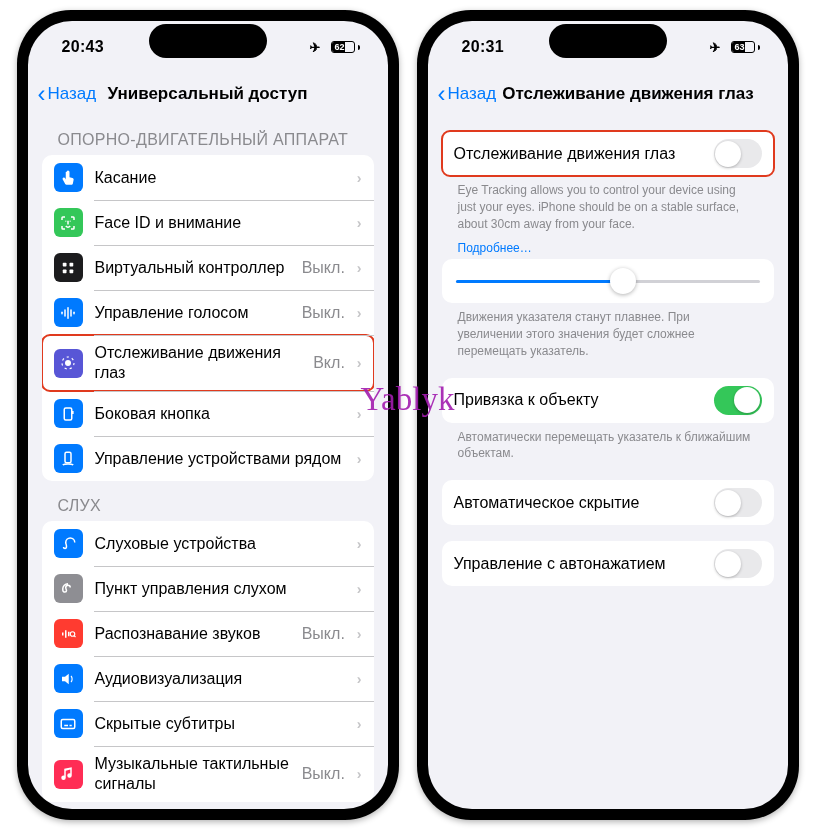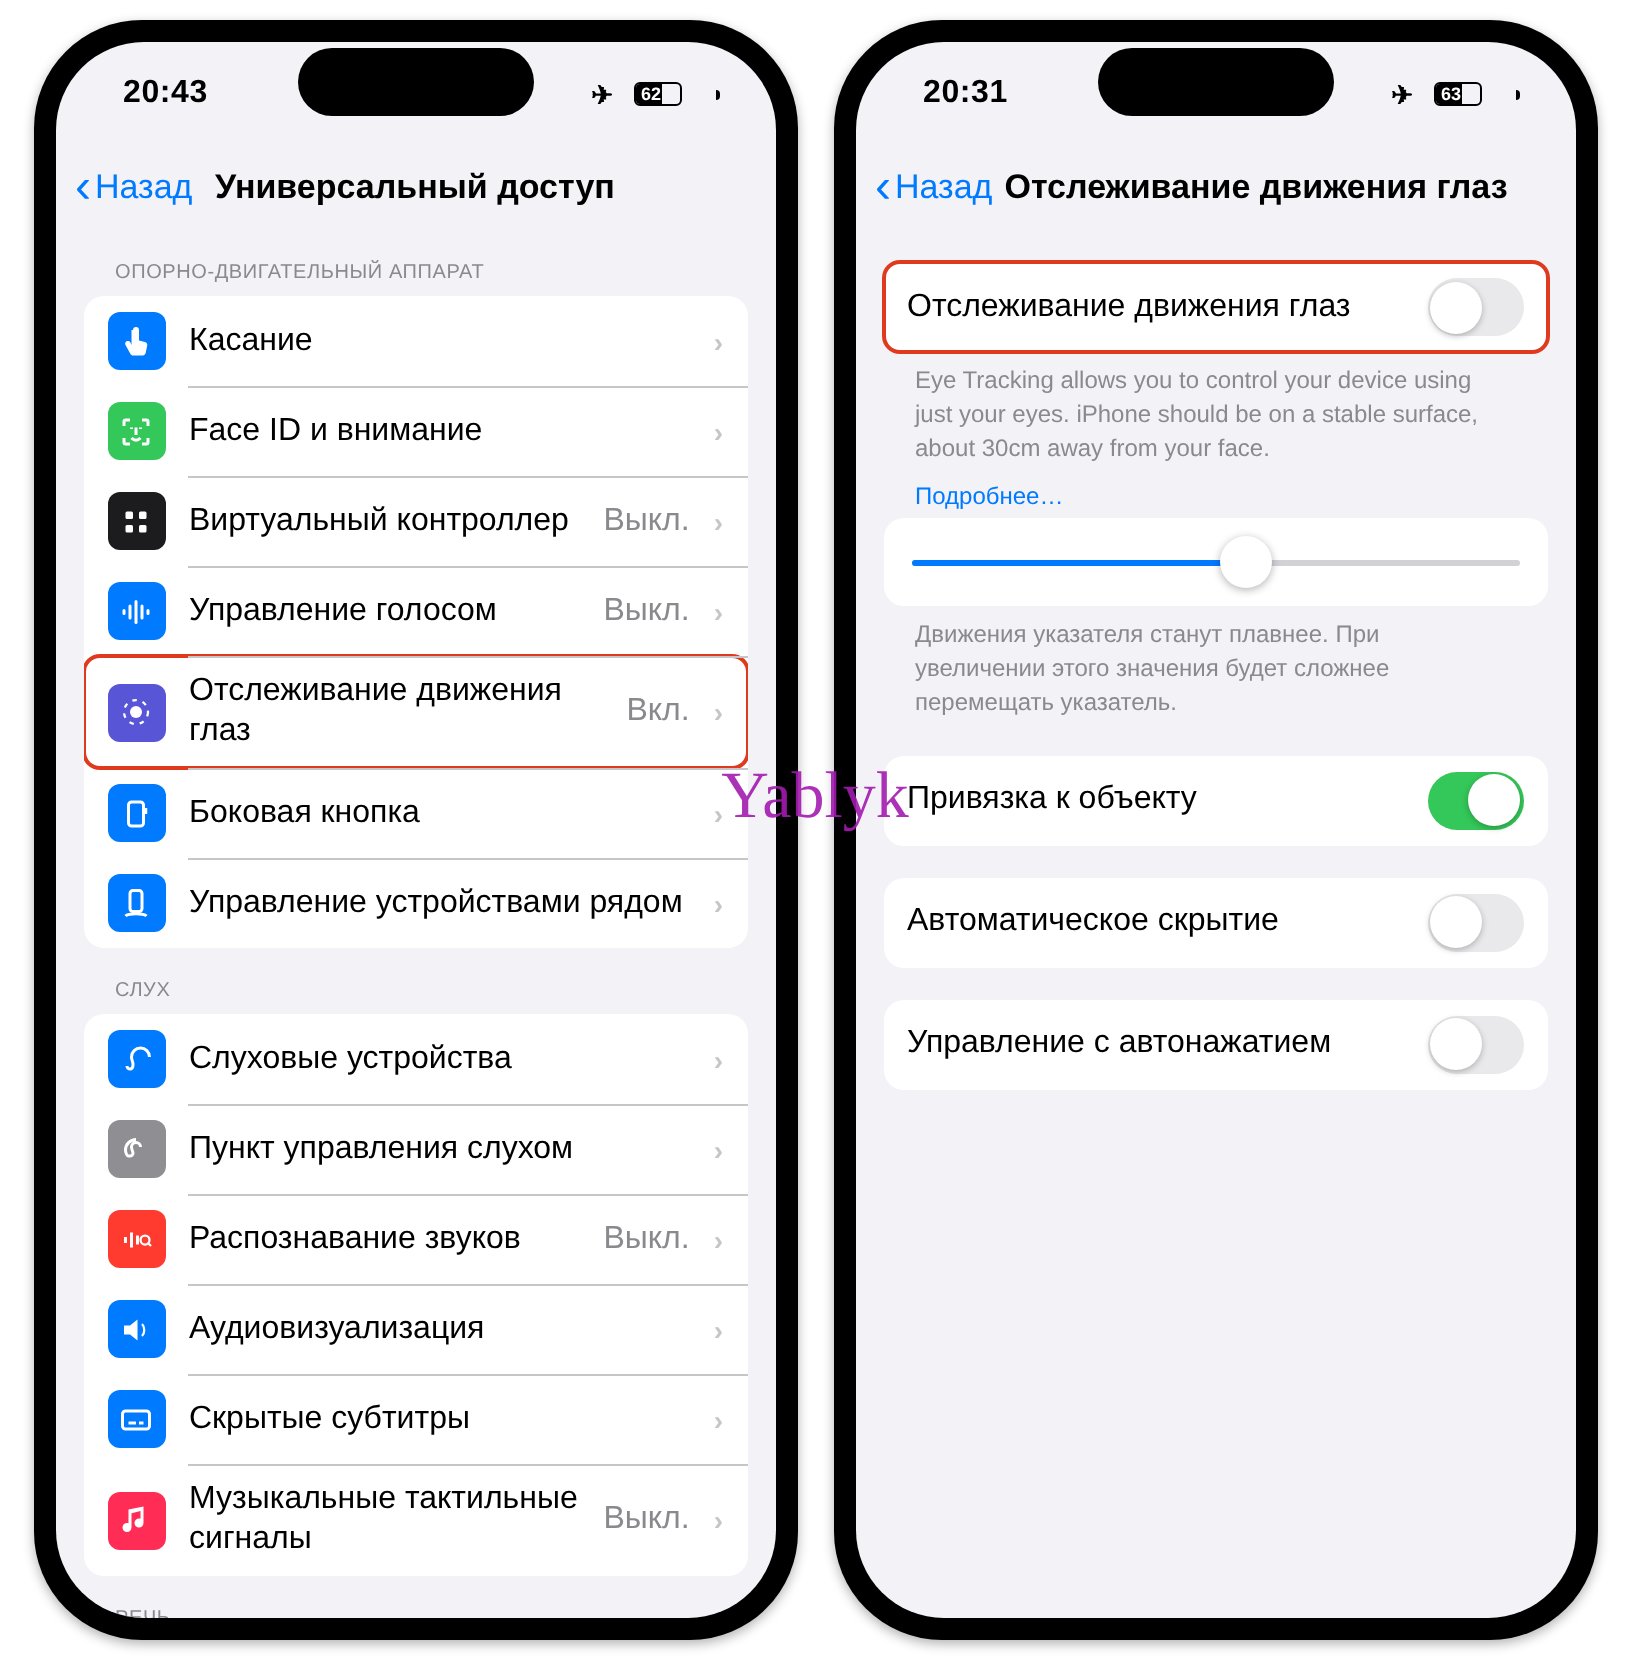--- a/index.html
+++ b/index.html
@@ -10,21 +10,21 @@
   .notch { position: absolute; top: 14px; left: 50%; transform: translateX(-50%); width: 118px; height: 34px; background: #000; border-radius: 20px; z-index: 10; }
   .status-bar { height: 52px; display: flex; align-items: center; justify-content: space-between; padding: 0 28px 0 34px; font-size: 16px; font-weight: 600; color: #000; }
   .status-left { letter-spacing: 0.3px; }
   .status-right { display: flex; align-items: center; gap: 5px; font-size: 13px; }
   .header { height: 42px; display: flex; align-items: center; padding: 0 10px; position: relative; }
   .back { display: flex; align-items: center; color: #007aff; font-size: 17px; gap: 2px; }
   .back-chevron { font-size: 24px; font-weight: 300; line-height: 1; }
   .title { position: absolute; left: 0; right: 0; text-align: center; font-size: 17px; font-weight: 700; pointer-events: none; }
   .title2 { font-size: 17px; font-weight: 600; margin-left: 6px; }
   .content { height: calc(100% - 94px); overflow: hidden; padding: 0 14px; }
-  .section-header { font-size: 10px; color: #8a8a8e; text-transform: uppercase; padding: 16px 16px 6px; letter-spacing: 0.3px; }
+  .section-header { font-size: 16px; color: #8a8a8e; text-transform: uppercase; padding: 16px 16px 6px; letter-spacing: 0.3px; }
   .group { background: #fff; border-radius: 10px; overflow: hidden; }
   .row { display: flex; align-items: center; min-height: 44px; padding: 8px 12px; gap: 12px; position: relative; }
   .row + .row::before { content: ''; position: absolute; top: 0; left: 52px; right: 0; height: 0.5px; background: #c6c6c8; }
   .row.no-icon + .row.no-icon::before,
   .row.no-icon::before { left: 14px; }
   .icon { width: 29px; height: 29px; border-radius: 6px; flex-shrink: 0; display: flex; align-items: center; justify-content: center; }
   .icon svg { width: 18px; height: 18px; }
   .label { flex: 1; font-size: 16px; color: #000; line-height: 1.25; }
   .value { font-size: 16px; color: #8a8a8e; }
   .chevron { color: #c6c6c8; font-size: 14px; font-weight: 600; }
@@ -34,21 +34,21 @@
   .toggle.on { background: #34c759; }
   .toggle::after { content: ''; position: absolute; width: 26px; height: 26px; background: #fff; border-radius: 50%; top: 1.5px; box-shadow: 0 1px 3px rgba(0,0,0,0.25); }
   .toggle.off::after { left: 1.5px; }
   .toggle.on::after { right: 1.5px; }
   .footer-text { font-size: 12px; color: #8a8a8e; padding: 6px 16px 2px; line-height: 1.4; }
   .link { color: #007aff; }
   .slider { height: 44px; display: flex; align-items: center; padding: 0 14px; background: #fff; border-radius: 10px; }
   .slider-track { flex: 1; height: 3px; background: #d1d1d6; border-radius: 2px; position: relative; }
   .slider-fill { position: absolute; left: 0; top: 0; bottom: 0; background: #007aff; border-radius: 2px; }
   .slider-thumb { position: absolute; width: 26px; height: 26px; background: #fff; border-radius: 50%; top: -12px; transform: translateX(-50%); box-shadow: 0 1px 4px rgba(0,0,0,0.3); }
-  .battery { display: inline-flex; align-items: center; gap: 17px; }
+  .battery { display: inline-flex; align-items: center; gap: 3px; }
   .battery-body { width: 24px; height: 12px; border: 1px solid #000; border-radius: 3px; position: relative; display: flex; align-items: center; justify-content: center; font-size: 9px; font-weight: 700; }
   .battery-body::before { content: ''; position: absolute; left: 0; top: 0; bottom: 0; width: 62%; background: #000; border-radius: 2px 0 0 2px; z-index: 0;}
   .battery-body span { z-index: 1; color: #fff; position: relative; left: -3px;}
   .battery-tip { width: 2px; height: 5px; background: #000; border-radius: 0 2px 2px 0; }
   .watermark { position: absolute; top: 48%; left: 50%; transform: translate(-50%,-50%); font-size: 33px; color: #a21caf; font-family: Georgia, serif; pointer-events: none; opacity: 0.9; z-index: 50; }
   .spacer { height: 16px; }
   
   .c-blue{background:#007aff}.c-green{background:#34c759}.c-dark{background:#1c1c1e}.c-purple{background:#5856d6}.c-red{background:#ff3b30}.c-grey{background:#8e8e93}.c-pink{background:#ff2d55}
 </style>
 </head>
@@ -281,20 +281,21 @@
       </div>
       <div class="footer-text">Движения указателя станут плавнее. При увеличении этого значения будет сложнее перемещать указатель.</div>
 
       <div class="spacer"></div>
       <div class="group">
         <div class="row no-icon">
           <div class="label">Привязка к объекту</div>
           <div class="toggle on"></div>
         </div>
       </div>
+      <div class="footer-text">Автоматически перемещать указатель к ближайшим объектам.</div>
 
       <div class="spacer"></div>
       <div class="group">
         <div class="row no-icon">
           <div class="label">Автоматическое скрытие</div>
           <div class="toggle off"></div>
         </div>
       </div>
 
       <div class="spacer"></div>

